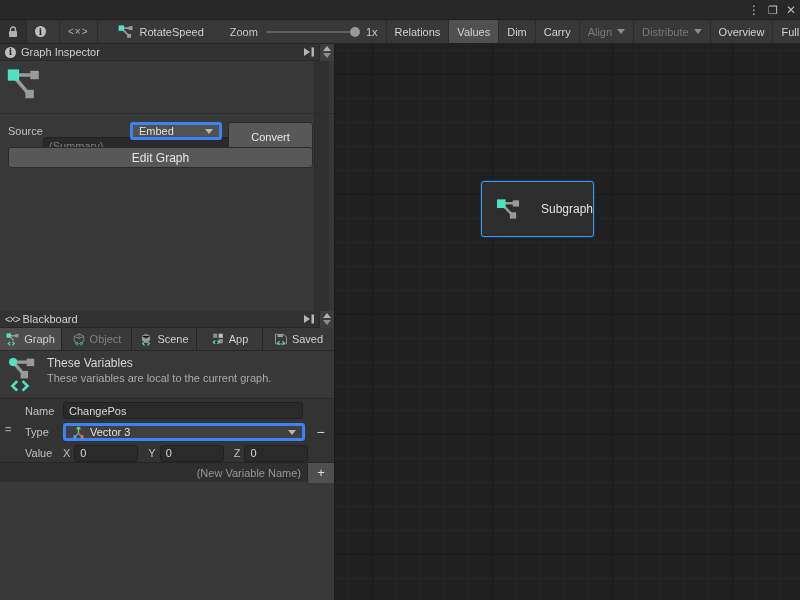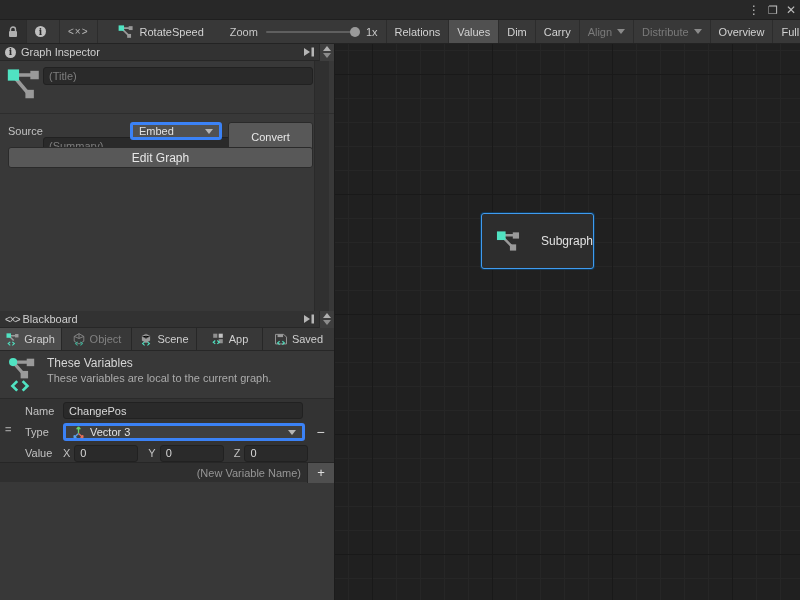--- a/index.html
+++ b/index.html
@@ -92,21 +92,21 @@
   .canvas { position:absolute; left:335px; top:44px; width:465px; height:556px;
     background-color:#202020;
     background-image:
       linear-gradient(to right, #191919 1px, transparent 1px),
       linear-gradient(to bottom, #191919 1px, transparent 1px),
       linear-gradient(to right, #262626 1px, transparent 1px),
       linear-gradient(to bottom, #262626 1px, transparent 1px);
     background-size:120px 120px, 120px 120px, 24px 24px, 24px 24px;
     background-position:37px 30px, 37px 30px, 13px 6px, 13px 6px;
   }
-  .node { position:absolute; left:146px; top:137px; width:113px; height:56px; background:#2d2d2d; border:1px solid #3f9bf0; border-radius:3px; box-shadow:0 0 0 1px #123754; display:flex; align-items:center; gap:20px; padding-left:14px; cursor:default;margin-top:32px; }
+  .node { position:absolute; left:146px; top:137px; width:113px; height:56px; background:#2d2d2d; border:1px solid #3f9bf0; border-radius:3px; box-shadow:0 0 0 1px #123754; display:flex; align-items:center; gap:20px; padding-left:14px; cursor:default; }
   .node-label { font-size:12px; color:#e2e2e2; }
 
   svg { display:block; }
 </style>
 </head>
 <body>
 
 <div class="app">
 
   <div class="tabbar">
@@ -192,21 +192,20 @@
       </span>
     </div>
     <div class="gi-strip"></div>
 
     <svg class="gi-graph-icon" width="34" height="38" viewBox="0 0 24 27">
       <path d="M4 5 L18 5 M4 5 L15 18" stroke="#9a9a9a" stroke-width="2.6"></path>
       <rect x="16.5" y="2" width="6" height="6" fill="#9a9a9a"></rect>
       <rect x="13" y="15.5" width="6" height="6" fill="#9a9a9a"></rect>
       <rect x="0.5" y="1" width="8" height="8" fill="#50e3c2"></rect>
     </svg>
-    <input class="text-field gi-title" placeholder="(Title)" style="">
     <input class="text-field gi-summary" placeholder="(Summary)" style="">
     <div class="gi-sep"></div>
 
     <div class="src-label">Source</div>
     <div class="dropdown src-dropdown">
       <span>Embed</span>
       <span class="dd-caret"></span>
     </div>
     <div class="push-btn convert-btn">
       <span>Convert</span>

